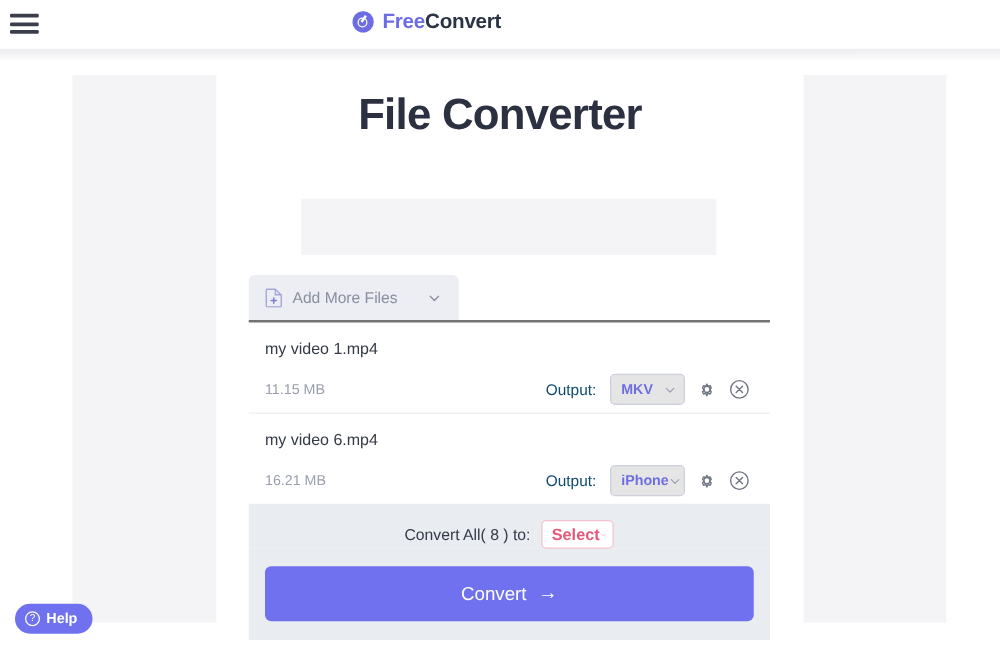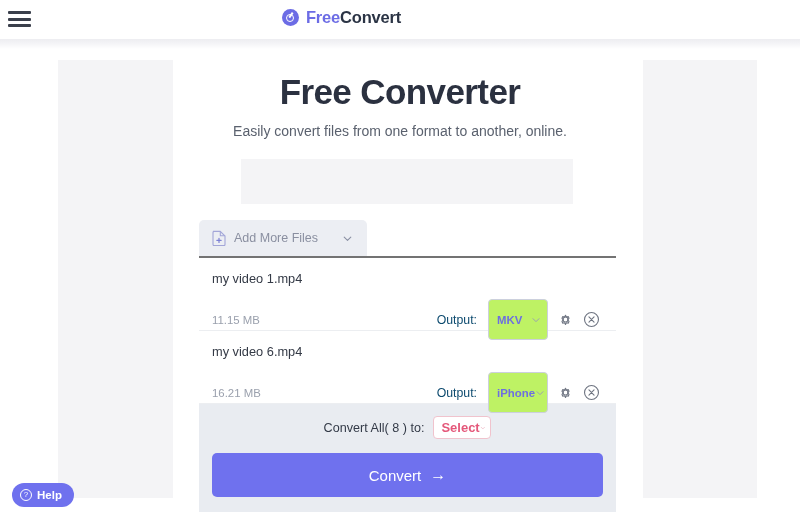--- a/index.html
+++ b/index.html
@@ -215,24 +215,24 @@
     align-items: center;
     gap: 9px;
   }
   .output-label {
     font-size: 12.3px;
     color: #0c4a6e;
     margin-right: 2px;
   }
   .fmt-select {
     width: 60px;
-    height: 41px;
+    height: 25px;
     border: 1px solid #ccd0dd;
     border-radius: 4px;
-    background: #bef264;
+    background: #e5e5e5;
     display: flex;
     align-items: center;
     justify-content: space-between;
     padding: 0 6px 0 8px;
     box-sizing: border-box;
     cursor: pointer;
   }
   .fmt-value {
     font-size: 11.4px;
     font-weight: bold;
@@ -349,22 +349,21 @@
     <span class="brand-text"><span class="brand-free">Free</span><span class="brand-convert">Convert</span></span>
   </div>
 </div>
 <div class="header-shadow"></div>
 
 <div class="ad-left"></div>
 <div class="ad-right"></div>
 <div class="ad-top"></div>
 
 <div class="hero">
-  <h1 class="hero-title">Free Converter</h1>
-  <p class="hero-sub">Easily convert files from one format to another, online.</p>
+  <h1 class="hero-title">File Converter</h1>
 </div>
 
 <div class="card">
 
   <div class="tabrow">
     <div class="add-more-tab">
       <svg class="file-plus-icon" viewBox="0 0 14 16">
         <path d="M1 1.4h7.2L13 6v8.6a1 1 0 0 1-1 1H2a1 1 0 0 1-1-1V2.4a1 1 0 0 1 1-1z" fill="none" stroke="#a3a6d8" stroke-width="1.1"></path>
         <path d="M8.3 1.5v4.3H12.7" fill="none" stroke="#a3a6d8" stroke-width="1.1"></path>
         <path d="M7 8.3v4.2M4.9 10.4h4.2" stroke="#7b7fd4" stroke-width="1.2" stroke-linecap="round"></path>

